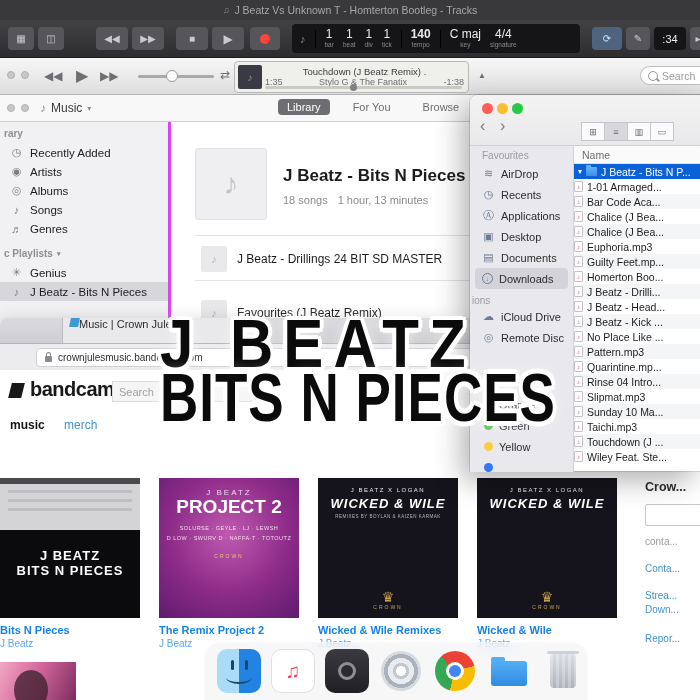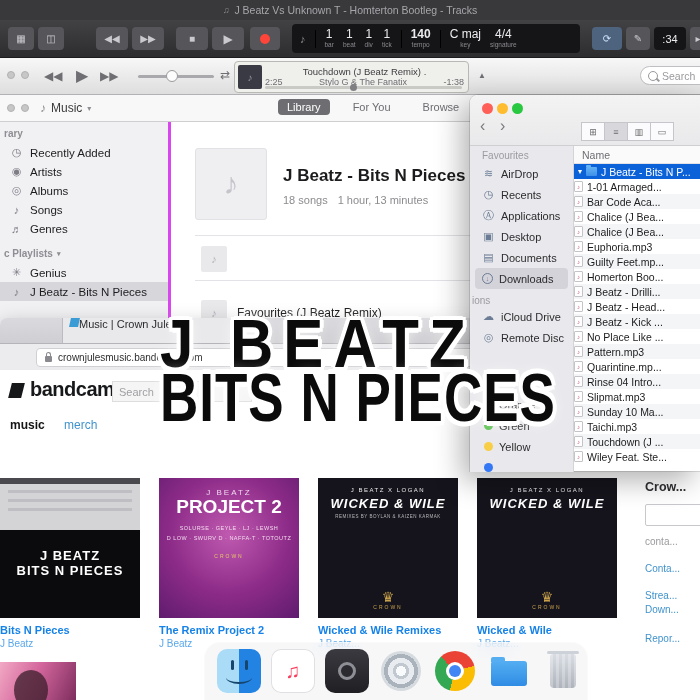--- a/index.html
+++ b/index.html
@@ -280,21 +280,21 @@
   <span class="mp-tr" style="left:44px;top:11px;font-size:12px">◀◀</span>
   <span class="mp-tr" style="left:76px;top:8px;font-size:16px">▶</span>
   <span class="mp-tr" style="left:100px;top:11px;font-size:12px">▶▶</span>
   <div id="vol-track"></div>
   <span id="vol-knob"></span>
   <span class="mp-tr" style="left:220px;top:10px;font-size:12px">⇄</span>
   <div id="mlcd">
     <span class="lart">♪</span>
     <div class="lt1 nw">Touchdown (J Beatz Remix) .</div>
     <div class="lrow">
-      <span>2:25</span>
+      <span>1:35</span>
       <span>Stylo G &amp; The Fanatix</span>
       <span>-1:38</span>
     </div>
     <div class="lprog">
       <span class="lknob"></span>
     </div>
   </div>
   <span class="mp-tr" style="left:478px;top:13px;font-size:8px">▲</span>
   <div class="srchfield" style="left:640px;top:8px;width:70px">
     <span class="mag"></span>
@@ -357,20 +357,21 @@
   <div id="imain">
     <div id="aart">♪</div>
     <div id="atitle" class="nw">J Beatz - Bits N Pieces</div>
     <div id="ameta">
       <span>18 songs</span>
       <span>1 hour, 13 minutes</span>
     </div>
     <div class="ihr" style="top:113px"></div>
     <div class="trk" style="top:124px">
       <span class="thumb">♪</span>
+      <span class="tttl nw">J Beatz - Drillings 24 BIT SD MASTER</span>
     </div>
     <div class="ihr" style="top:158px"></div>
     <div class="trk" style="top:178px">
       <span class="thumb">♪</span>
       <span class="tttl nw">Favourites (J Beatz Remix)</span>
     </div>
   </div>
 </div>
 
 <div id="schrome">

